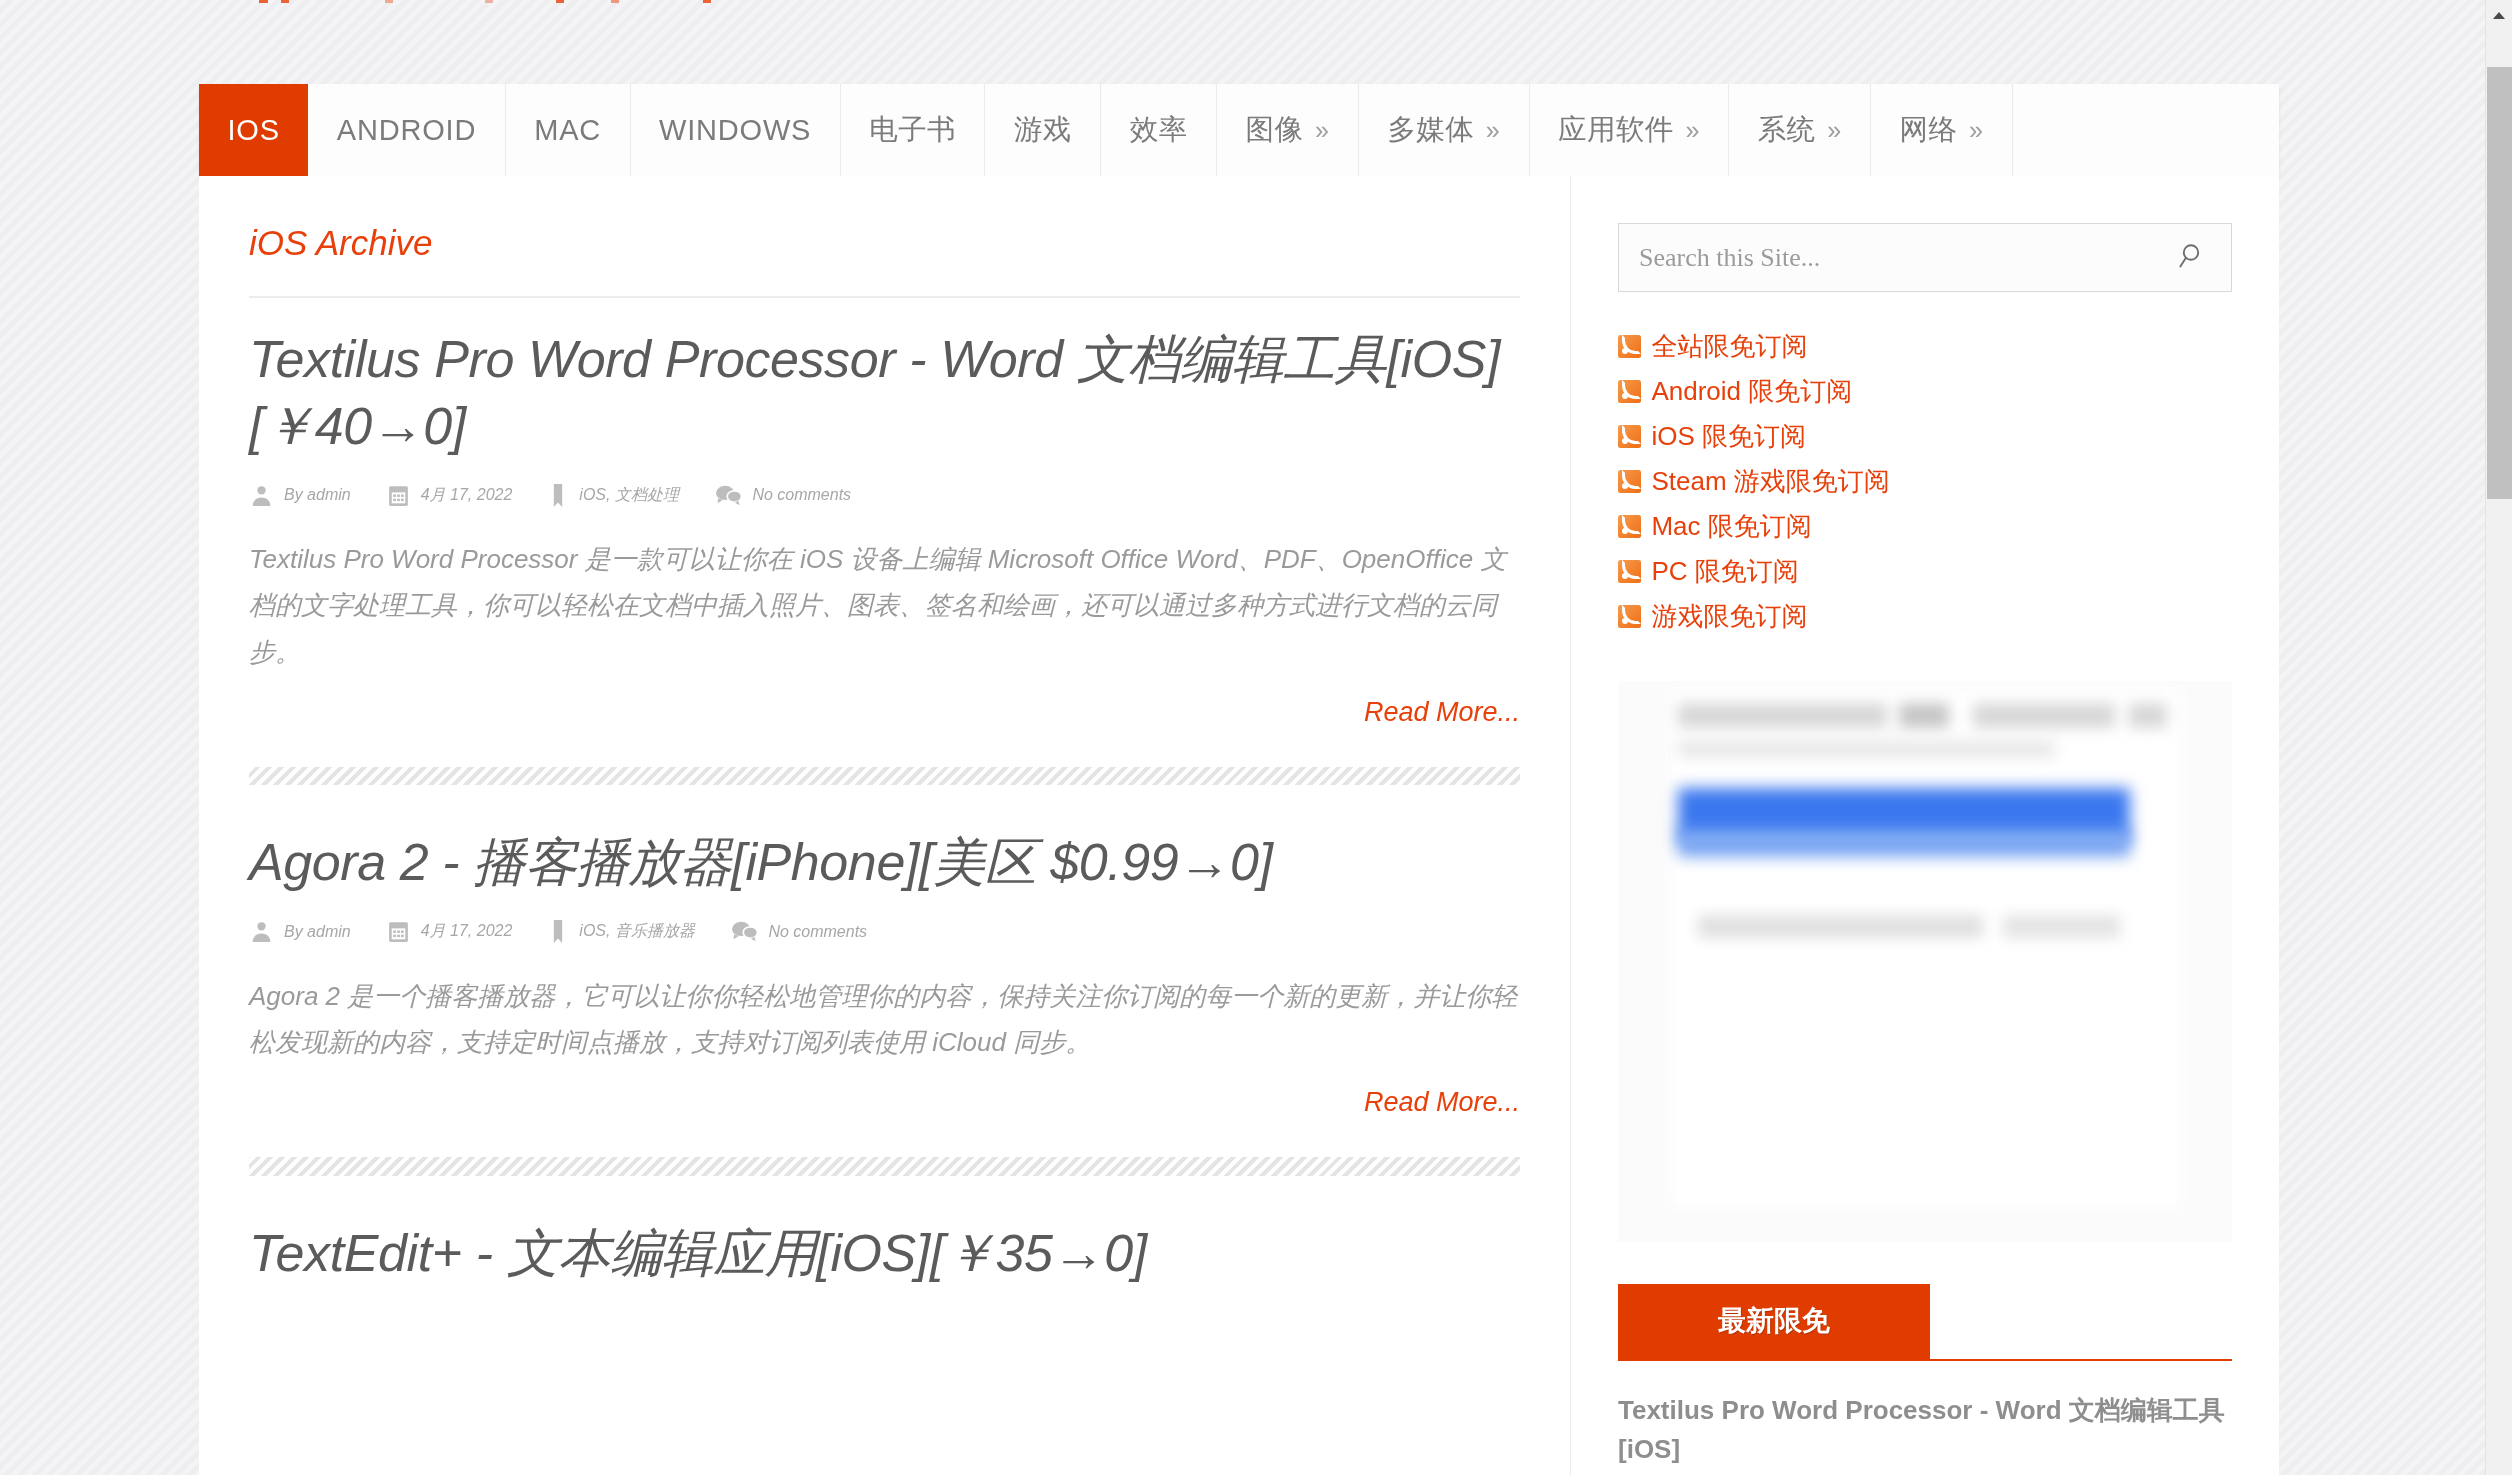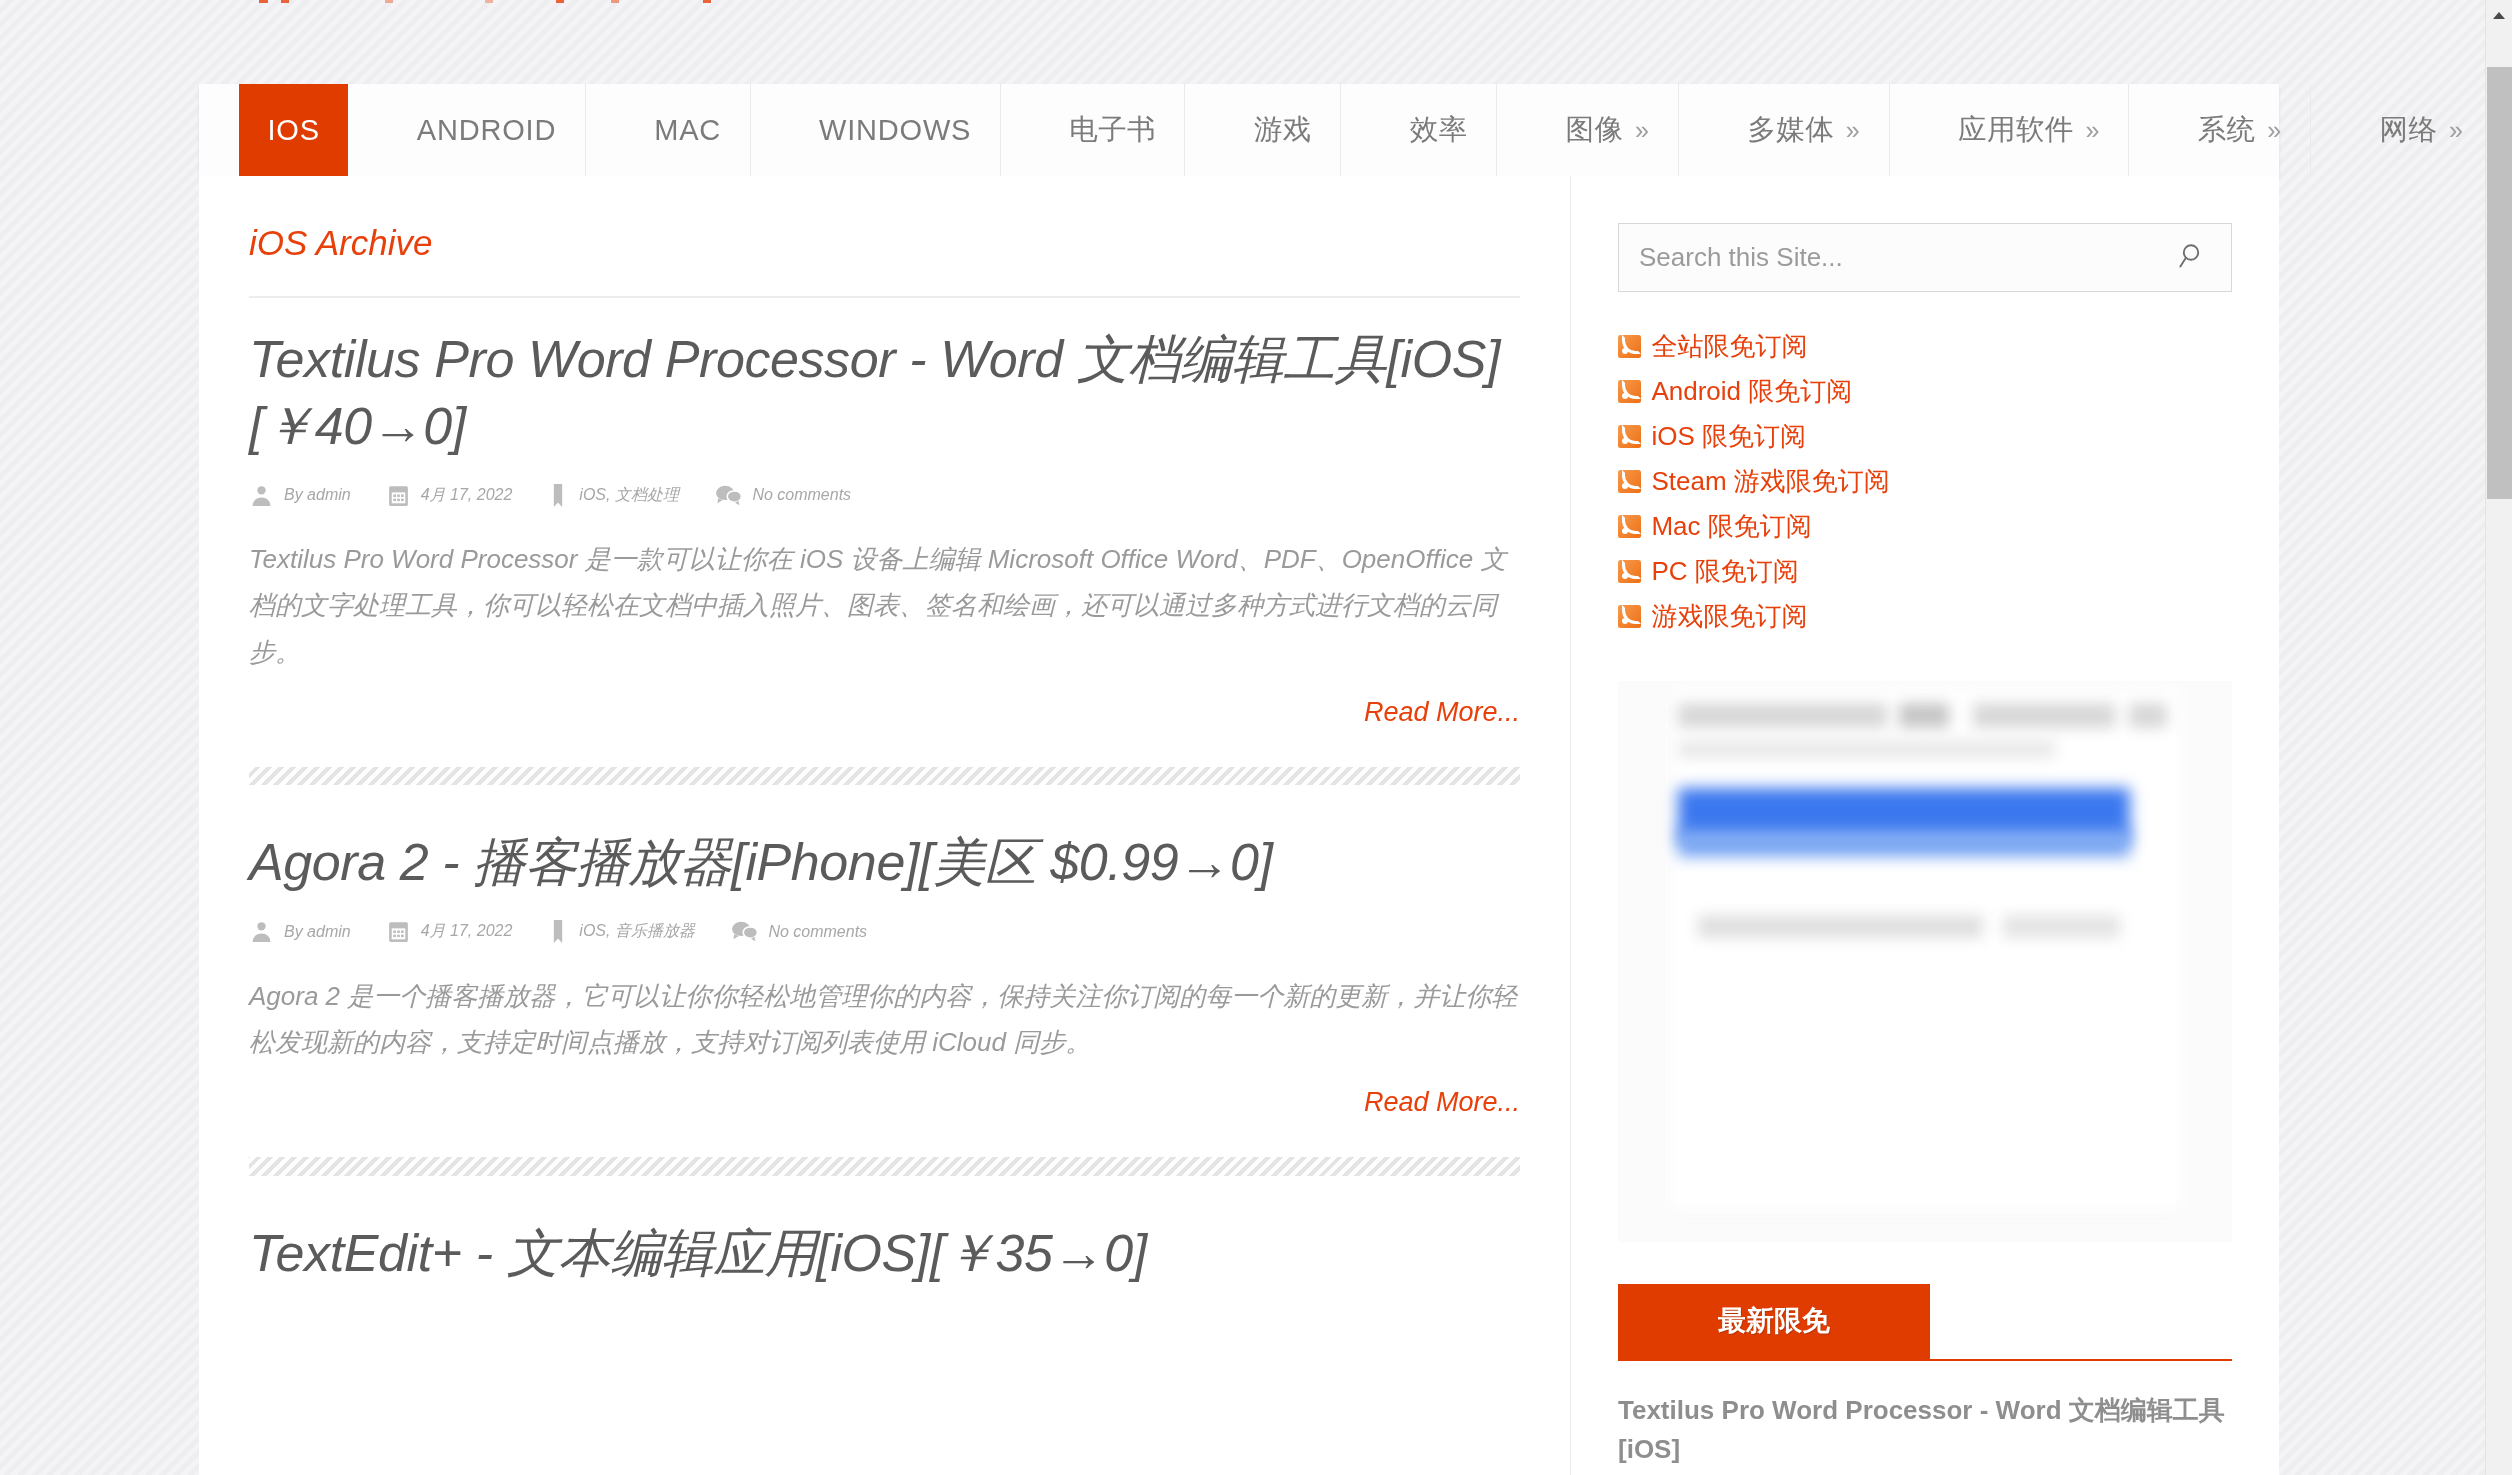--- a/index.html
+++ b/index.html
@@ -75,21 +75,20 @@
     align-items: center;
     justify-content: center;
     padding: 0 28.5px;
     border-right: 0.8px solid #eaeaea;
     color: #7b7b7b;
     font-size: 28.5px;
     letter-spacing: 0.4px;
     white-space: nowrap;
     cursor: pointer;
     font-family: "Liberation Sans", sans-serif;
-    margin-left: 40px;
   }
   .nav-item.latin {
     font-stretch: condensed;
     font-size: 29px;
     letter-spacing: 0.8px;
   }
   .nav-item.active {
     background: #e03c00;
     color: #ffffff;
     border-right: none;
@@ -215,21 +214,21 @@
   }
   #search-input {
     width: 100%;
     height: 100%;
     border: none;
     outline: none;
     background: transparent;
     padding: 0 59px 0 20px;
     font-size: 26px;
     color: #14532d;
-    font-family: Liberation Sans, sans-serif;
+    font-family: Liberation Serif, serif;
   }
   #search-input::placeholder { color: #9b9b9b; }
   #search-icon {
     position: absolute;
     right: 22px;
     top: 50%;
     transform: translateY(-50%);
     pointer-events: none;
   }
 

